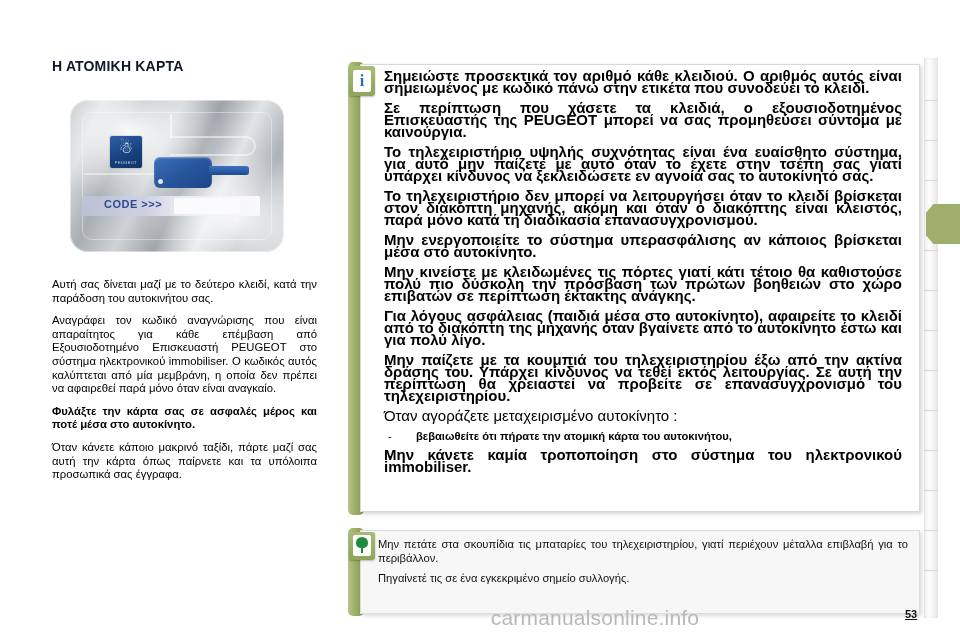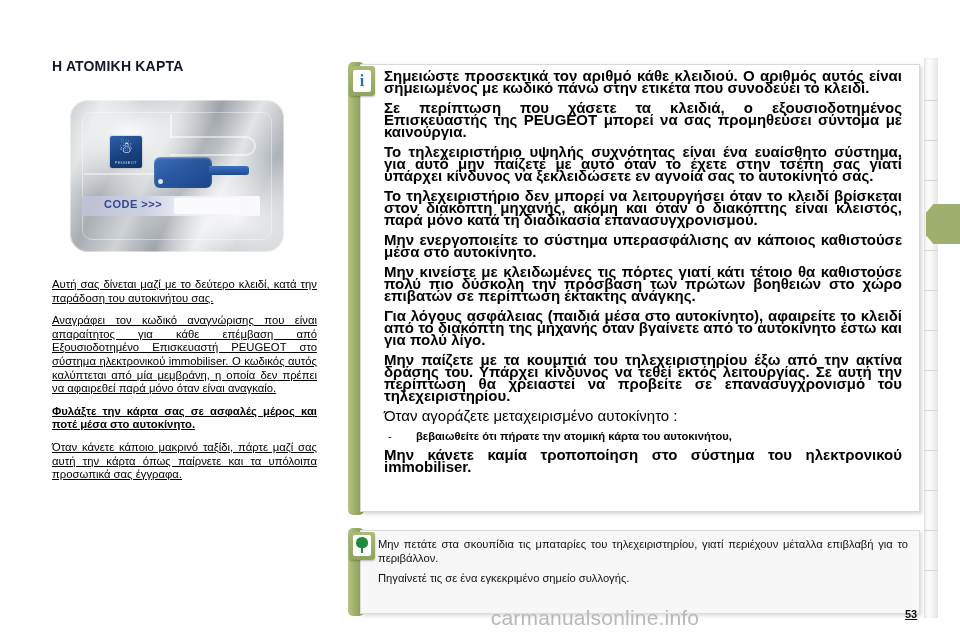--- a/index.html
+++ b/index.html
@@ -221,21 +221,20 @@
   }
 
   .body-p {
     font-size: 11.3px;
     line-height: 13.6px;
     color: #000000;
     margin: 0 0 9px 0;
     text-align: justify;
     text-justify: inter-word;
     hyphens: manual;
-    text-decoration: underline;
   }
   .body-p.bold { font-weight: bold; }
 
   
   .infobox {
     position: absolute;
     left: 348px; top: 62px;
     width: 572px; height: 453px;
   }
   .infobox-greenbar {
@@ -465,21 +464,21 @@
     <div class="infobox-icon">
       <div class="infobox-icon-plate">
         <div class="infobox-icon-i">i</div>
       </div>
     </div>
     <div class="infobox-content">
       <p class="info-p">Σημειώστε προσεκτικά τον αριθμό κάθε κλειδιού. Ο αριθμός αυτός είναι σημειωμένος με κωδικό πάνω στην ετικέτα που συνοδεύει το κλειδί.</p>
       <p class="info-p">Σε περίπτωση που χάσετε τα κλειδιά, ο εξουσιοδοτημένος Επισκευαστής της PEUGEOT μπορεί να σας προμηθεύσει σύντομα με καινούργια.</p>
       <p class="info-p">Το τηλεχειριστήριο υψηλής συχνότητας είναι ένα ευαίσθητο σύστημα, για αυτό μην παίζετε με αυτό όταν το έχετε στην τσέπη σας γιατί υπάρχει κίνδυνος να ξεκλειδώσετε εν αγνοία σας το αυτοκίνητό σας.</p>
       <p class="info-p">Το τηλεχειριστήριο δεν μπορεί να λειτουργήσει όταν το κλειδί βρίσκεται στον διακόπτη μηχανής, ακόμη και όταν ο διακόπτης είναι κλειστός, παρά μόνο κατά τη διαδικασία επανασυγχρονισμού.</p>
-      <p class="info-p">Μην ενεργοποιείτε το σύστημα υπερασφάλισης αν κάποιος καθιστούσε μέσα στο αυτοκίνητο.</p>
+      <p class="info-p">Μην ενεργοποιείτε το σύστημα υπερασφάλισης αν κάποιος βρίσκεται μέσα στο αυτοκίνητο.</p>
       <p class="info-p">Μην κινείστε με κλειδωμένες τις πόρτες γιατί κάτι τέτοιο θα καθιστούσε πολύ πιο δύσκολη την πρόσβαση των πρώτων βοηθειών στο χώρο επιβατών σε περίπτωση έκτακτης ανάγκης.</p>
       <p class="info-p">Για λόγους ασφάλειας (παιδιά μέσα στο αυτοκίνητο), αφαιρείτε το κλειδί από το διακόπτη της μηχανής όταν βγαίνετε από το αυτοκίνητο έστω και για πολύ λίγο.</p>
       <p class="info-p">Μην παίζετε με τα κουμπιά του τηλεχειριστηρίου έξω από την ακτίνα δράσης του. Υπάρχει κίνδυνος να τεθεί εκτός λειτουργίας. Σε αυτή την περίπτωση θα χρειαστεί να προβείτε σε επανασυγχρονισμό του τηλεχειριστηρίου.</p>
       <p class="info-p regular">Όταν αγοράζετε μεταχειρισμένο αυτοκίνητο :</p>
       <p class="info-li"><span class="dash">-</span><span>βεβαιωθείτε ότι πήρατε την ατομική κάρτα του αυτοκινήτου,</span></p>
       <p class="info-li"><span class="dash">-</span></p>
       <p class="info-p">Μην κάνετε καμία τροποποίηση στο σύστημα του ηλεκτρονικού immobiliser.</p>
     </div>
   </div>
 

